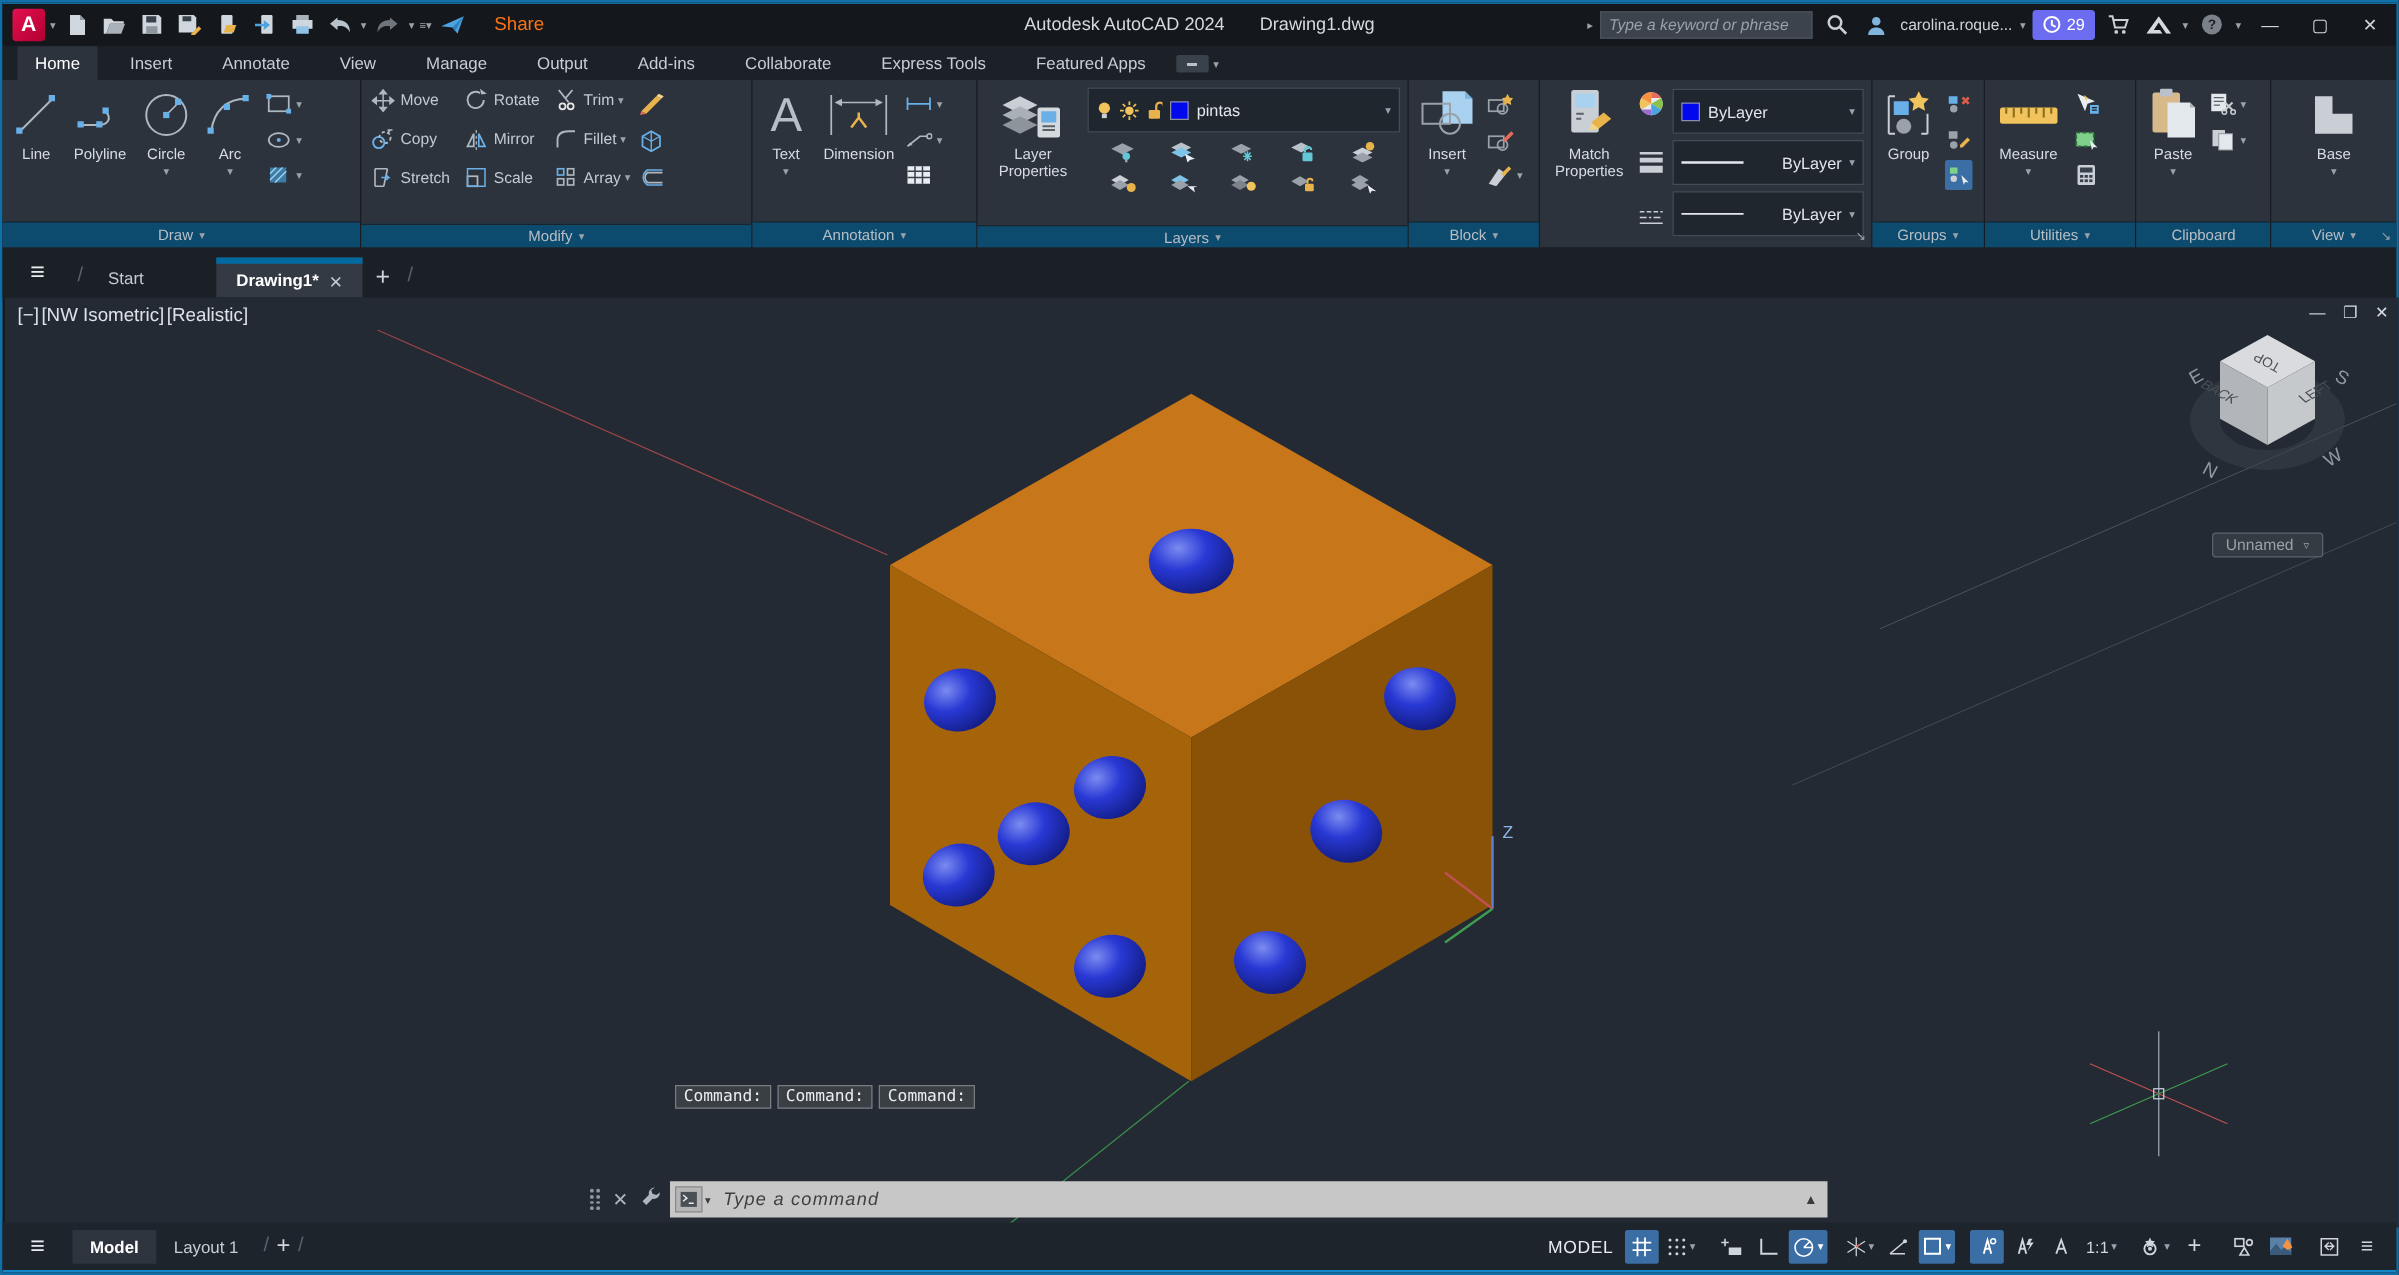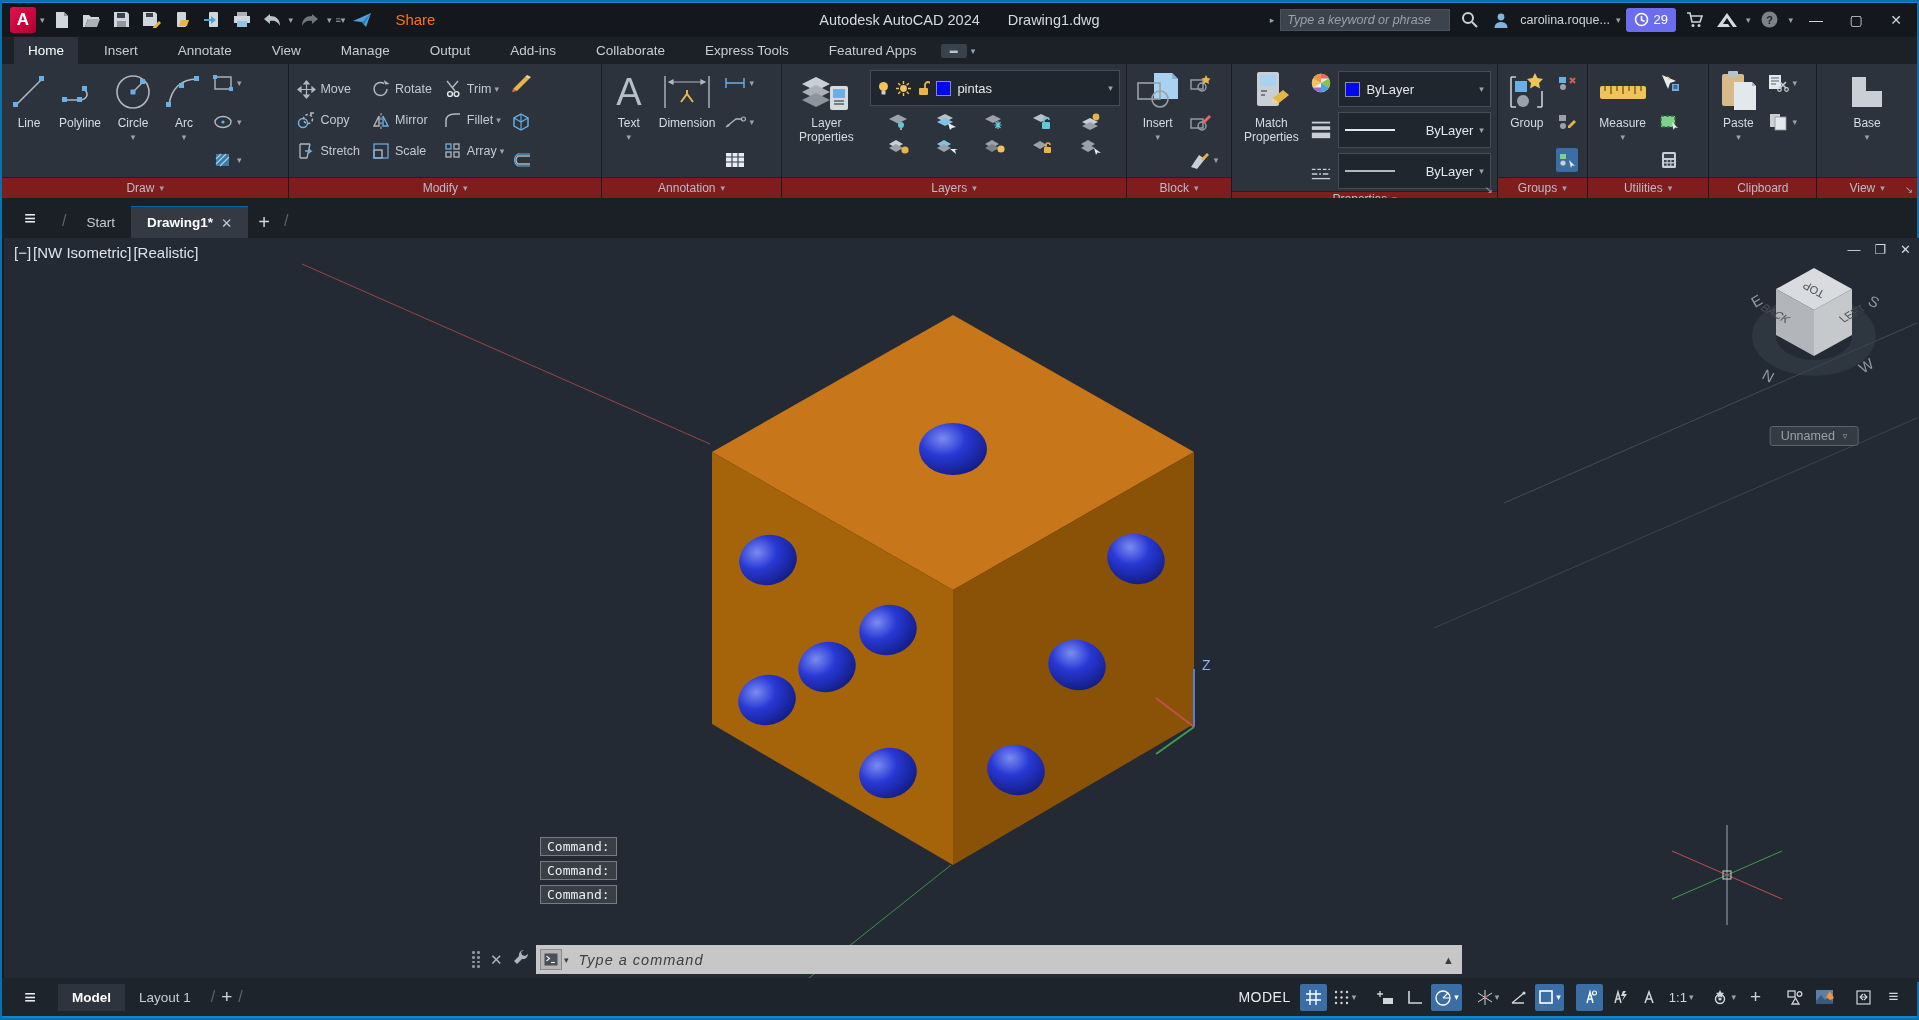--- a/index.html
+++ b/index.html
@@ -32,51 +32,51 @@
     align-items:stretch; color:#c6cdd4; font-size:13.5px; }
   .rtab { padding:0 14px; display:flex; align-items:center;margin-left:12px; }
   .rtab.active { background:#2c333d; color:#fff; }
   .rtab-collapse { margin-left:10px; display:flex; align-items:center; gap:4px; }
   .rtab-collapse .pill { width:26px; height:14px; background:#39414b; border-radius:2px; display:flex; align-items:center; justify-content:center; color:#b9c2ca; font-size:8px; }
 
   
   .ribbon { position:absolute; left:0; top:62px; width:100%; height:134px; background:#2c333d; display:flex; }
   .rpanel { position:relative; display:flex; flex-direction:column; border-right:1px solid #171c22; }
   .rpanel-body { flex:1; display:flex; align-items:stretch; padding:4px 6px 2px 6px; gap:6px; }
-  .rpanel-foot { height:21px; background:#7f1d1d; border-top:1px solid #1d232a; display:flex; align-items:center;
-    justify-content:center; gap:5px; color:#b7bec6; font-size:12px; }
+  .rpanel-foot { height:21px; background:#0c4a6e; border-top:1px solid #1d232a; display:flex; align-items:center;
+    justify-content:center; gap:5px; color:#b7bec6; font-size:12px;margin-top:20px; }
   .rpanel-foot .dl { position:absolute; right:4px; bottom:3px; color:#9aa2ab; font-size:10px; }
   .bigbtn { display:flex; flex-direction:column; align-items:center; justify-content:flex-start; gap:2px;
     padding:2px 3px; color:#d6dce2; font-size:12px; text-align:center; }
   .bigbtn .bicon { height:44px; display:flex; align-items:center; justify-content:center; }
   .smallcol { display:flex; flex-direction:column; justify-content:space-between; padding:3px 0; }
   .srow { display:flex; align-items:center; gap:3px; height:24px; color:#c3cad1; font-size:12.5px; }
   .sico { width:22px; height:22px; display:flex; align-items:center; justify-content:center; }
   .modgrid { display:grid; grid-template-columns:auto auto auto; grid-auto-rows:27px; column-gap:10px; row-gap:4px; align-content:center; }
   .combo { background:#20262d; border:1px solid #454c55; height:36px; display:flex; align-items:center;
     gap:6px; padding:0 6px; color:#e3e8ec; font-size:13px; }
   .combo .cv { flex:1; }
   .swatch { width:15px; height:15px; background:#0008ee; border:1px solid #8a9199; }
   .lrow { display:flex; gap:6px; }
 
   
   .filetabs { position:absolute; left:0; top:196px; width:100%; height:40px; background:#1b2026;
     display:flex; align-items:flex-end; color:#c4cbd2; }
   .ft-menu { width:56px; display:flex; align-items:center; justify-content:center; height:40px; color:#e8edf2; font-size:20px; }
   .ftab { height:32px; display:flex; align-items:center; padding:0 16px; gap:8px; font-size:13.5px; position:relative; }
-  .ftab.active { background:#333a44; color:#fff; font-weight:bold; border-top:1px solid #0369a1; }
+  .ftab.active { background:#333a44; color:#fff; font-weight:bold; border-top:5px solid #0369a1;margin-left:42px; }
   .ft-sep { color:#5a626c; margin:0 4px 8px 4px; }
   .ft-plus { font-size:20px; color:#cfd5db; margin:0 10px 4px 10px; }
 
   
   .viewport { position:absolute; left:2px; top:236px; width:1915px; height:744px; background:#232a33; overflow:hidden; }
   .vp-label { position:absolute; left:10px; top:6px; font-size:15px; color:#dde3e8; display:flex; gap:2px; }
   .vp-wincontrols { position:absolute; right:8px; top:4px; display:flex; gap:14px; color:#d4dae0; font-size:13px; }
   .scene { position:absolute; inset:0; }
-  .cmdhist { position:absolute; left:536px; top:599px; display:flex; flex-direction:column; gap:5px; }
+  .cmdhist { position:absolute; left:536px; top:630px; display:flex; flex-direction:row; gap:5px; }
   .cmdline { background:#3a3f45; border:1px solid #777c81; color:#eceff1; font-family:"DejaVu Sans Mono", monospace;
     font-size:13px; padding:1px 6px; width:max-content; }
   .cmdbar { position:absolute; left:532px; top:707px; width:926px; height:29px; background:#c7c7c7;
     display:flex; align-items:center; color:#4c4c4c; }
   .cmdbar .termbox { width:22px; height:21px; background:#b5b5b5; border:1px solid #8a8a8a; margin:0 2px 0 4px;
     display:flex; align-items:center; justify-content:center; }
   .cmdbar .ph { font-style:italic; font-size:14.5px; color:#404040; margin-left:10px; letter-spacing:1px; flex:1; }
   .cmdbar .up { margin-right:8px; font-size:11px; color:#3c3c3c; }
   .cmd-left { position:absolute; left:468px; top:707px; height:29px; display:flex; align-items:center; gap:10px; color:#aeb5bc; }
   .dots { display:grid; grid-template-columns:3px 3px; gap:2px; }

